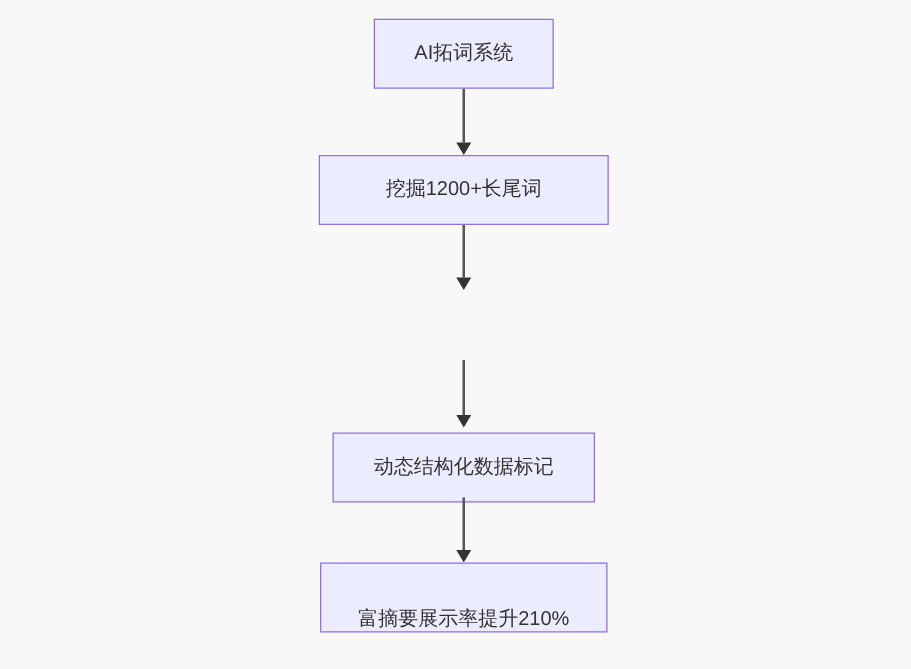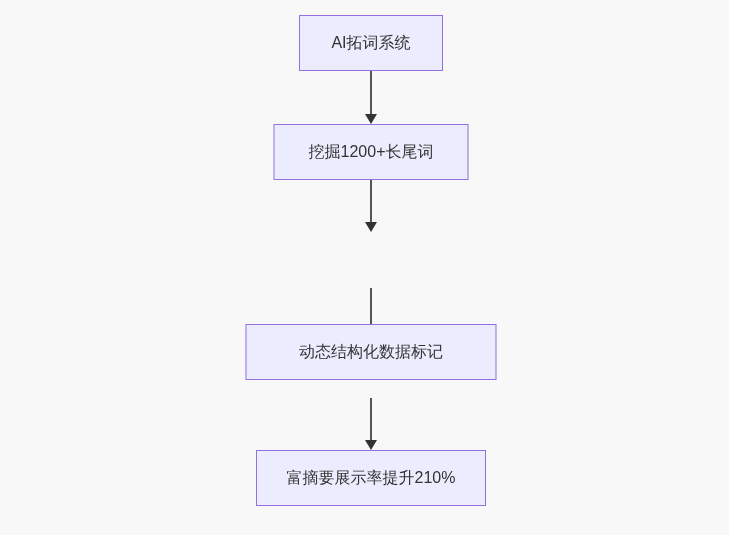--- a/index.html
+++ b/index.html
@@ -53,24 +53,24 @@
   .edge-head {
     width: 0;
     height: 0;
     border-left: 6px solid transparent;
     border-right: 6px solid transparent;
     border-top: 10px solid var(--arrow-head, #333333);
   }
 
   
   .node-0 { top: 15px;  width: 144px; }
-  .node-1 { top: 124px; width: 195px; }
+  .node-1 { top: 124px; width: 232px; }
   .node-2 { top: 232px; width: 223px; }
-  .node-3 { top: 324px; width: 251px; }
-  .node-4 { top: 450px; width: 230px; }
+  .node-3 { top: 346px; width: 210px; }
+  .node-4 { top: 450px; width: 230px; align-items: flex-end; }
 
   
   .edge-0 { top: 71px;  height: 53px; }
   .edge-1 { top: 180px; height: 52px; }
   .edge-2 { top: 288px; height: 54px; }
   .edge-3 { top: 398px; height: 52px; }
 </style>
 </head>
 <body>
 

